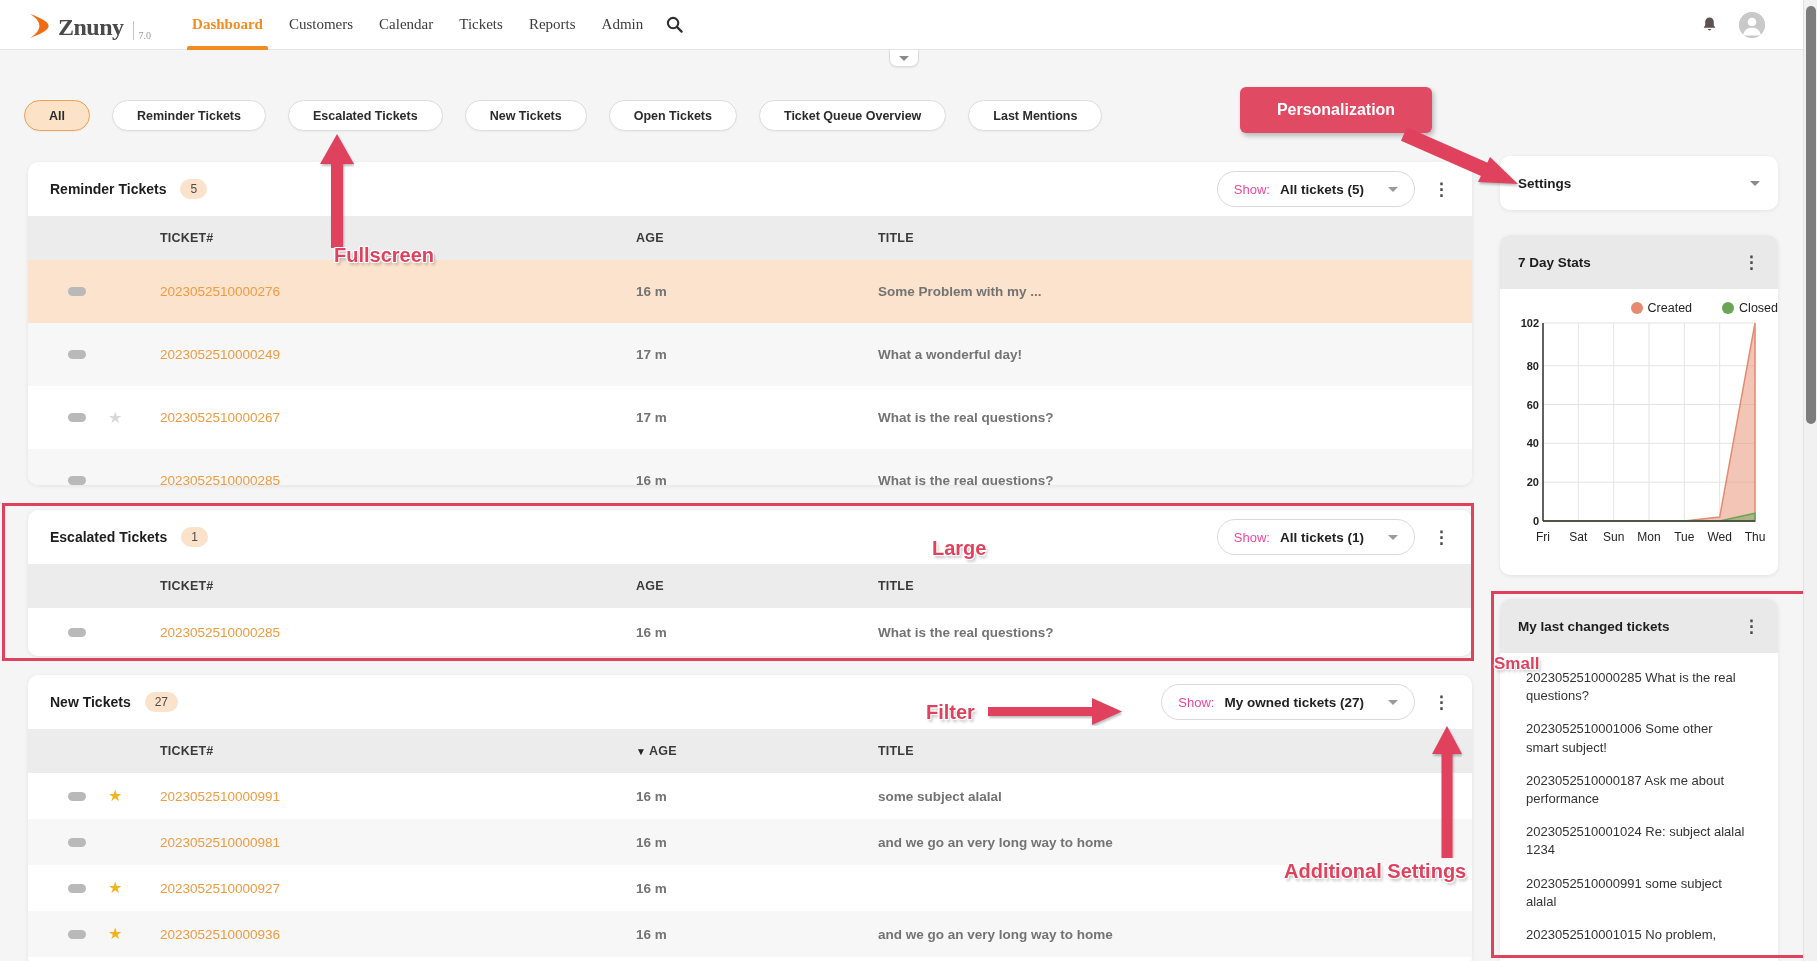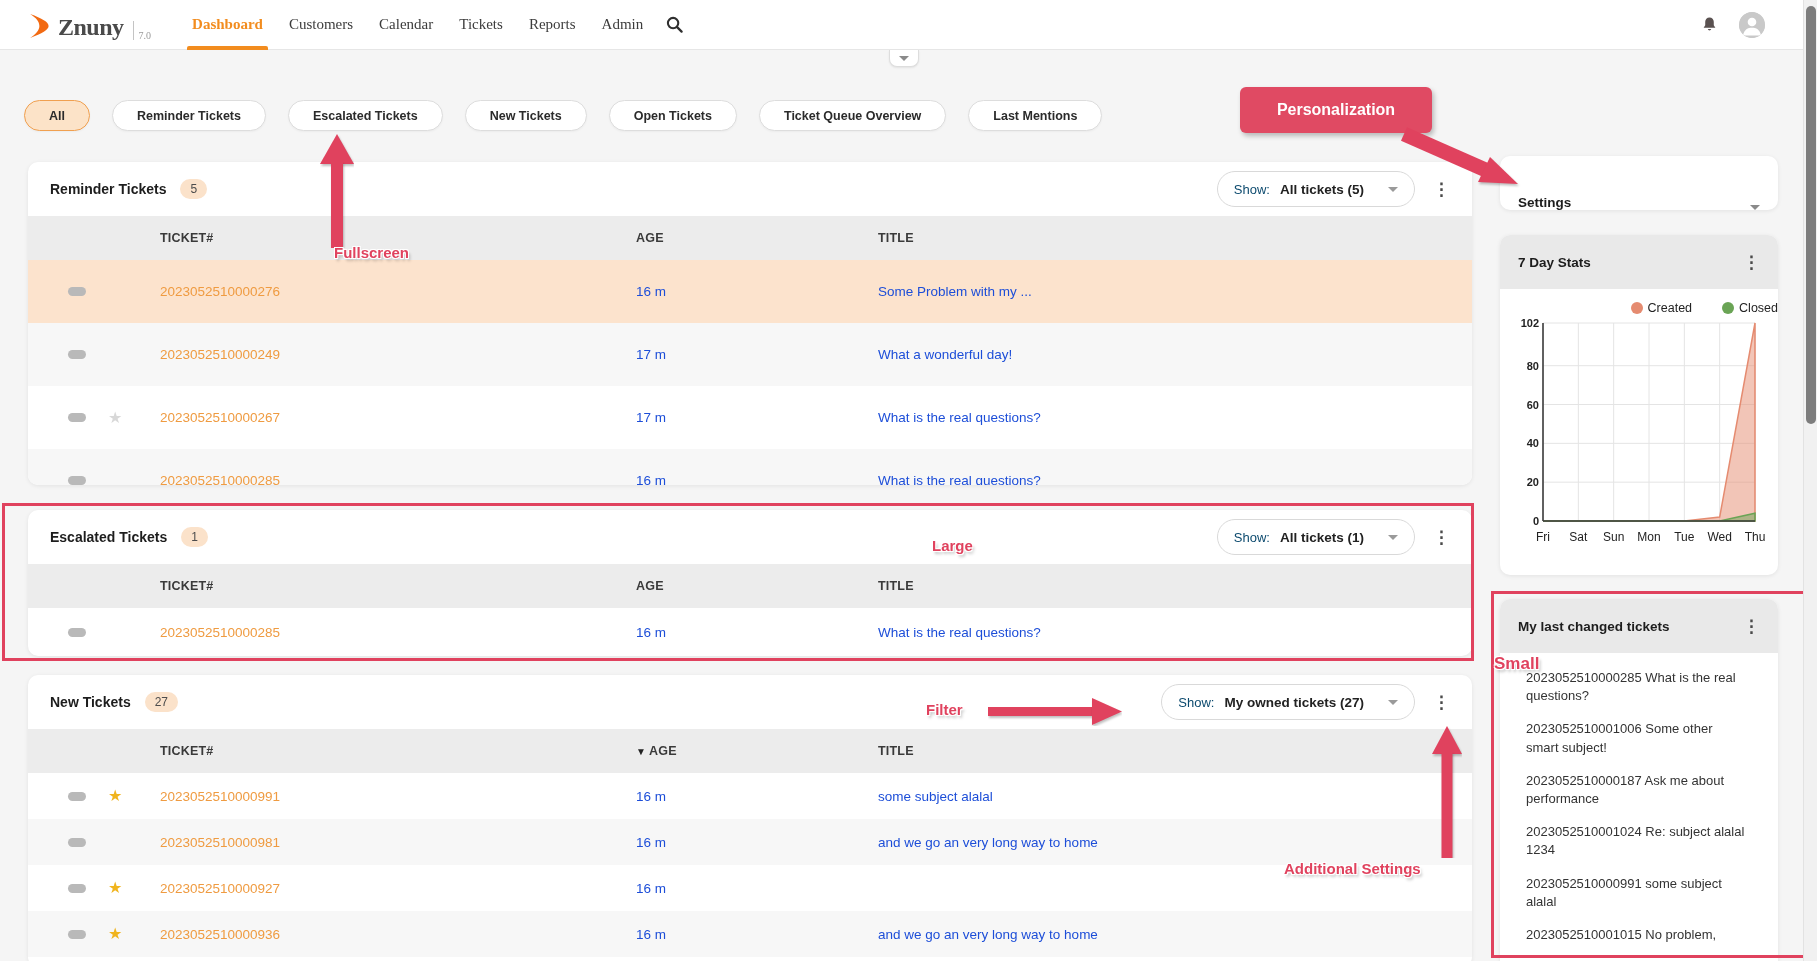--- a/index.html
+++ b/index.html
@@ -40,64 +40,64 @@
 
   
   .card { position:absolute; background:#fff; border-radius:10px; box-shadow:0 1px 4px rgba(0,0,0,.08);
           overflow:hidden; }
   .panel-head { height:54px; display:flex; align-items:center; padding:0 22px; }
   .panel-title { font-size:14px; font-weight:bold; color:#1d1d1d; }
   .badge { margin-left:14px; background:#fbe2ca; color:#4c4c4c; font-size:12px; border-radius:11px;
            padding:3px 10px; }
   .show-ctl { margin-left:auto; display:flex; align-items:center; gap:10px; height:36px; padding:0 16px;
            border:1.5px solid #d9d9d9; border-radius:19px; cursor:pointer; background:#fff; }
-  .show-lbl { font-size:13px; color:#0c4a6e; }
+  .show-lbl { font-size:13px; color:#ec4899; }
   .show-val { font-size:13.5px; font-weight:bold; color:#222; }
   .show-ctl .caret-down { margin-left:14px; border-top-color:#9a9a9a; }
   .kebab { margin-left:18px; font-size:17px; font-weight:bold; color:#4a4a4a; cursor:pointer;
            letter-spacing:0; line-height:1; }
 
   .trow { display:grid; grid-template-columns:62px 52px 476px 242px auto; align-items:center;
           padding-left:18px; }
   .thead { background:#ececec; height:44px; font-size:12.5px; font-weight:bold; color:#3a3a3a;
            letter-spacing:.2px; }
   .tbody-row { height:63px; font-size:13.5px; }
   .row-alt { background:#f7f7f7; }
   .row-hl  { background:#fce3cd; }
   .ticket-link { color:#ef9b41; cursor:pointer; }
-  .cell-age, .cell-title { color:#1d4ed8; }
+  .cell-age, .cell-title { color:#737373;font-weight:bold; }
   .unread-dot { width:18px; height:9px; background:#b9b9b9; border-radius:4.5px; margin-left:22px; }
   .star { font-size:16px; line-height:1; }
   .star.gray { color:#d8d8d8; } .star.yellow { color:#f0b41e; }
   .sort-arrow { font-size:10px; margin-right:3px; color:#222; }
 
   
   .side-card-head { height:54px; background:#e9e9e9; display:flex; align-items:center; padding:0 18px; }
   .side-title { font-size:13.5px; font-weight:bold; color:#1d1d1d; }
   .side-head-right { margin-left:auto; display:flex; align-items:center; }
-  .settings-card { left:1500px; top:156px; width:278px; height:54px; display:flex; align-items:flex-end;
+  .settings-card { left:1500px; top:156px; width:278px; height:54px; display:flex; align-items:center;
           padding:0 18px; }
   .legend { display:flex; justify-content:flex-end; gap:30px; margin:12px 0 2px 0; }
   .legend-item { display:flex; align-items:center; gap:5px; font-size:12.5px; color:#222; }
   .legend-dot { width:12px; height:12px; border-radius:50%; }
   .ytick { font-size:11px; font-weight:bold; fill:#222; text-anchor:end; }
   .xtick { font-size:12px; fill:#222; text-anchor:middle; }
   .grid-line { stroke:#e4e4e4; stroke-width:1; }
   .axis-line { stroke:#3c3c3c; stroke-width:1.6; }
 
   .lc-list { padding:16px 14px 10px 26px; }
   .lc-item { font-size:13px; color:#333; line-height:1.4; margin-bottom:15px; cursor:pointer;
              max-width:220px; }
 
   
   .ann { position:absolute; z-index:20; pointer-events:none; }
   .ann-box { background:#e04a63; color:#fff; font-size:16px; font-weight:bold; display:flex;
              align-items:center; justify-content:center; border-radius:6px;
              box-shadow:2px 3px 5px rgba(0,0,0,.25); }
-  .ann-text { color:#e0425e; font-weight:bold; font-size:15px;
+  .ann-text { color:#e0425e; font-weight:bold; font-size:20px;
               text-shadow:-1px -1px 0 #fff, 1px -1px 0 #fff, -1px 1px 0 #fff, 1px 1px 0 #fff,
                           2px 3px 3px rgba(0,0,0,.25); white-space:nowrap; }
   .ann-arrow { fill:#e0425e; stroke:none; filter:drop-shadow(1px 2px 1px rgba(0,0,0,.25)); }
   .red-frame { position:absolute; border:3px solid #e0425e; z-index:18; pointer-events:none; }
 
   
   .scrollbar-track { position:absolute; right:0; top:0; width:14px; height:961px; background:#f1f1f1;
               border-left:1px solid #e2e2e2; z-index:30; }
   .scrollbar-thumb { position:absolute; left:2px; top:6px; width:10px; height:418px; background:#7d7d7d;
               border-radius:5px; }

